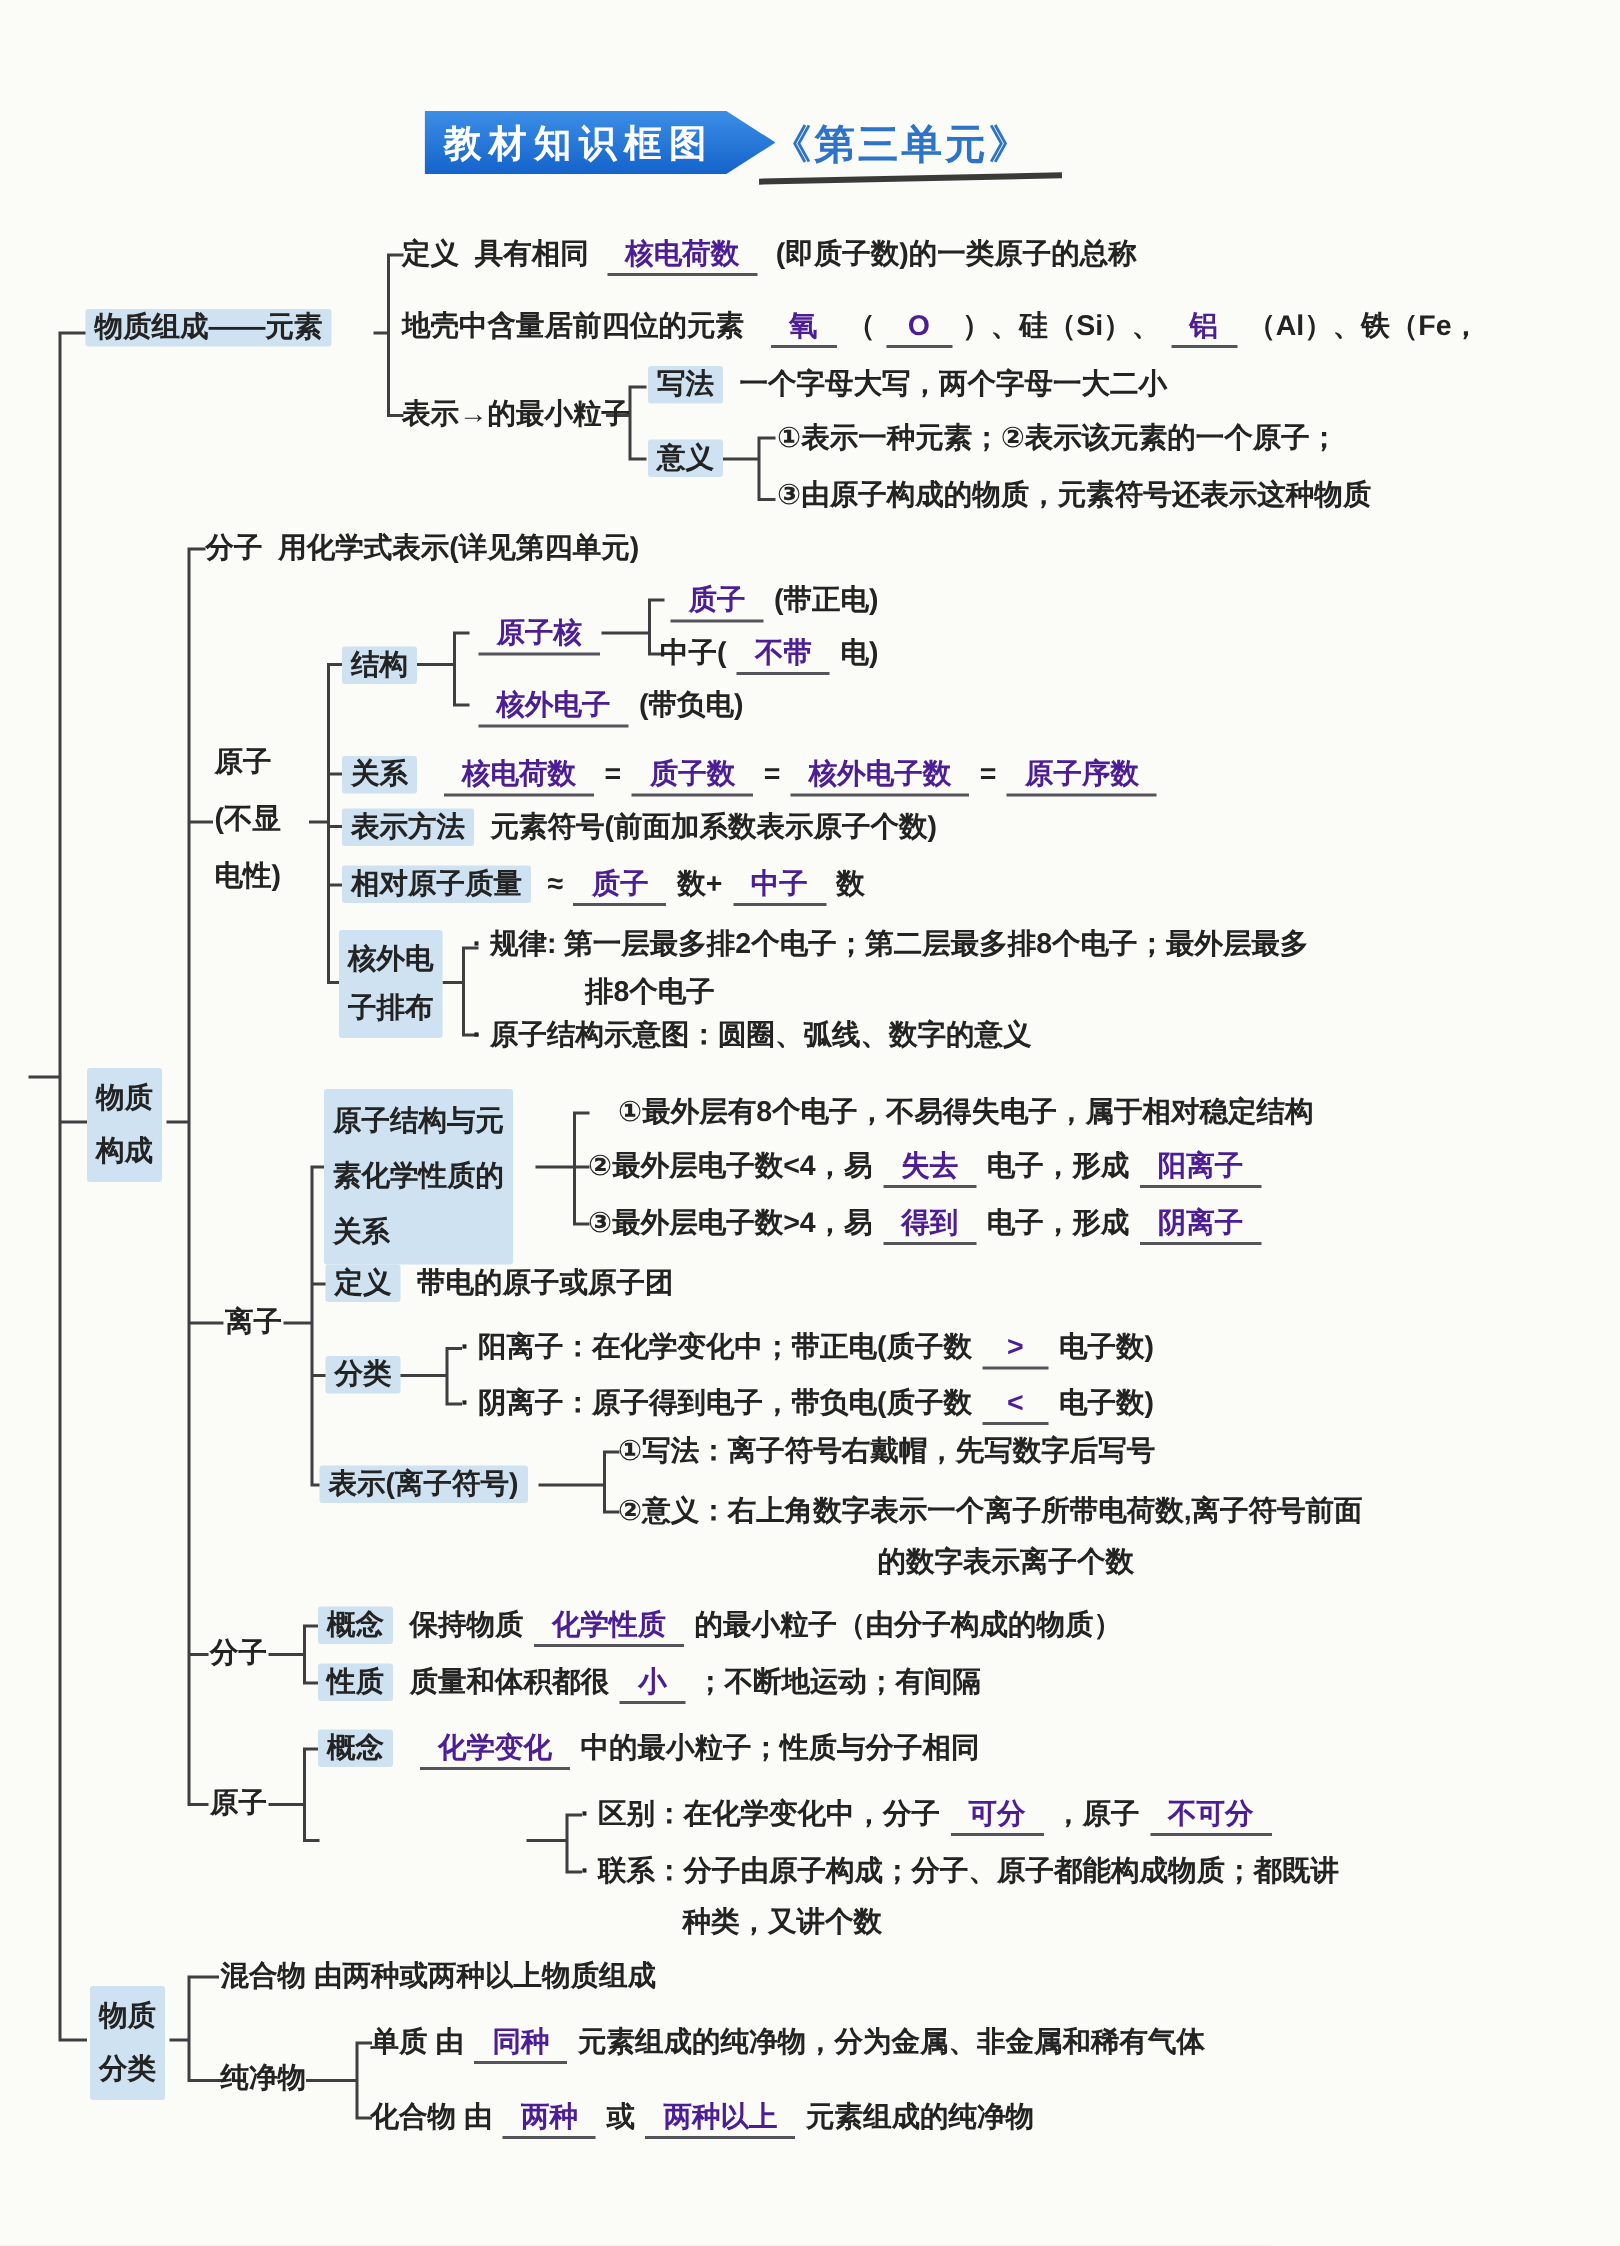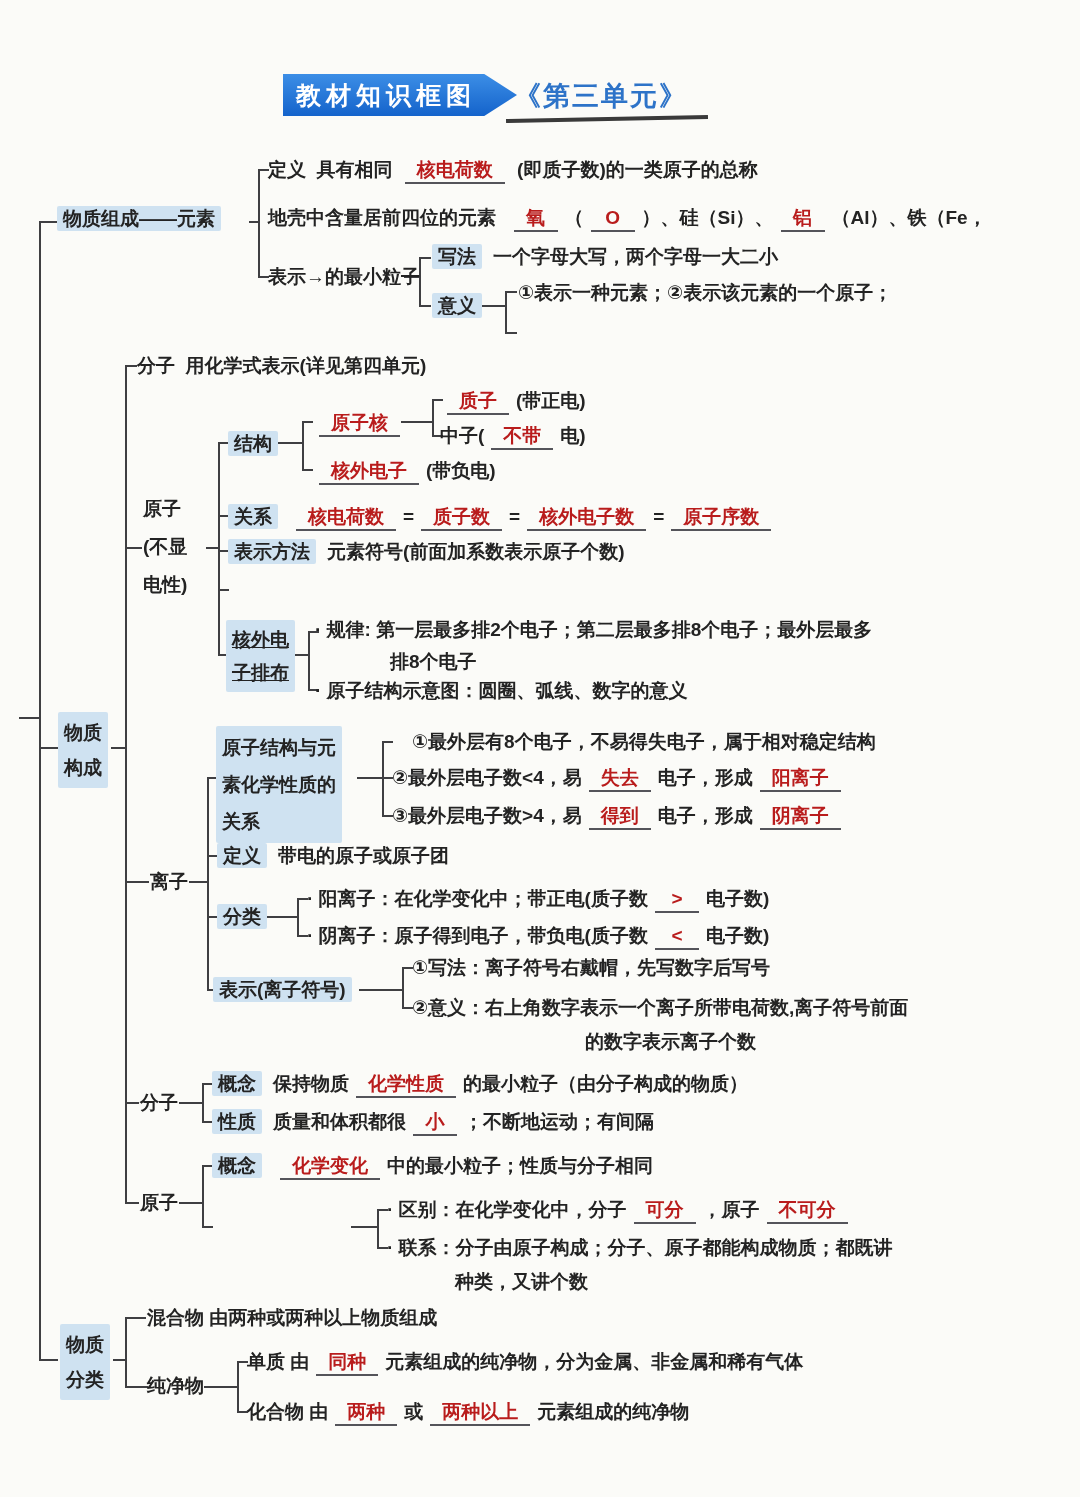--- a/index.html
+++ b/index.html
@@ -17,28 +17,28 @@
     display:flex;align-items:center;padding-left:13px;box-sizing:border-box;
   }
   .banner span{color:#ffffff;font-size:25px;font-weight:700;letter-spacing:5px;white-space:nowrap;}
   .unit{position:absolute;left:514px;top:78px;z-index:2;font-size:27px;font-weight:700;
     color:#2d73c8;letter-spacing:2px;white-space:nowrap;}
   .unit-underline{position:absolute;left:506px;top:117px;width:202px;height:4px;
     background:#3a3a3a;transform:rotate(-1.2deg);z-index:1;}
   .line{position:absolute;z-index:2;white-space:pre;font-size:19px;font-weight:700;line-height:28px;}
   .line .t{color:#232323;}
   .line .b{
-    color:#b91c1c;border-bottom:2px solid #54545a;display:inline-block;
+    color:#4c1d95;border-bottom:2px solid #54545a;display:inline-block;
     padding:0 12px;margin:0 7px;line-height:25px;text-align:center;min-width:20px;
   }
   .line .chip{background:#cfe2f1;padding:2px 6px;margin-right:11px;border-radius:2px;}
   .blk{position:absolute;z-index:2;font-size:19px;font-weight:700;white-space:pre;}
   .blk.hl{background:#cfe2f1;padding:3px 6px;border-radius:2px;}
   .blk div{line-height:37px;}
-  .blk.lh33 div{line-height:33px;text-decoration:underline;}
+  .blk.lh33 div{line-height:33px;}
   .blk.lh35 div{line-height:35px;}
   .blk.lh38 div{line-height:38px;}
   .blk.center div{text-align:center;}
 </style>
 </head>
 <body>
 
 <div id="canvas">
 
   <svg class="tree" width="1080" height="1497">
@@ -68,32 +68,34 @@
   <div class="unit">《第三单元》</div>
   <div class="unit-underline"></div>
 
   <div class="line" style="left:57px;top:205px"><span class="chip">物质组成——元素</span></div>
   <div class="line" style="left:268px;top:156px"><span class="t">定义  具有相同 </span><span class="b">核电荷数</span><span class="t"> (即质子数)的一类原子的总称</span></div>
   <div class="line" style="left:268px;top:204px"><span class="t">地壳中含量居前四位的元素  </span><span class="b">氧</span><span class="t">（</span><span class="b">O</span><span class="t">）、硅（Si）、</span><span class="b">铝</span><span class="t">（Al）、铁（Fe，</span></div>
   <div class="line" style="left:268px;top:263px"><span class="t">表示→的最小粒子</span></div>
   <div class="line" style="left:432px;top:243px"><span class="chip">写法</span><span class="t">一个字母大写，两个字母一大二小</span></div>
   <div class="line" style="left:432px;top:292px"><span class="chip">意义</span></div>
   <div class="line" style="left:518px;top:279px"><span class="t">①表示一种元素；②表示该元素的一个原子；</span></div>
+  <div class="line" style="left:518px;top:317px"><span class="t">③由原子构成的物质，元素符号还表示这种物质</span></div>
 
   <div class="blk hl lh35" style="left:58px;top:712px"><div>物质</div><div>构成</div></div>
   <div class="line" style="left:137px;top:352px"><span class="t">分子  用化学式表示(详见第四单元)</span></div>
 
   <div class="blk lh38" style="left:143px;top:490px"><div>原子</div><div>(不显</div><div>电性)</div></div>
   <div class="line" style="left:228px;top:430px"><span class="chip">结构</span></div>
   <div class="line" style="left:312px;top:409px"><span class="b">原子核</span></div>
   <div class="line" style="left:440px;top:387px"><span class="b">质子</span><span class="t">(带正电)</span></div>
   <div class="line" style="left:440px;top:422px"><span class="t">中子(</span><span class="b">不带</span><span class="t">电)</span></div>
   <div class="line" style="left:312px;top:457px"><span class="b">核外电子</span><span class="t">(带负电)</span></div>
   <div class="line" style="left:228px;top:503px"><span class="chip">关系</span><span class="b">核电荷数</span><span class="t">=</span><span class="b">质子数</span><span class="t">=</span><span class="b">核外电子数</span><span class="t">=</span><span class="b">原子序数</span></div>
   <div class="line" style="left:228px;top:538px"><span class="chip">表示方法</span><span class="t">元素符号(前面加系数表示原子个数)</span></div>
+  <div class="line" style="left:228px;top:576px"><span class="chip">相对原子质量</span><span class="t">≈</span><span class="b">质子</span><span class="t">数+</span><span class="b">中子</span><span class="t">数</span></div>
   <div class="blk hl lh33" style="left:226px;top:620px"><div>核外电</div><div>子排布</div></div>
   <div class="line" style="left:315px;top:616px"><span class="t">· 规律: 第一层最多排2个电子；第二层最多排8个电子；最外层最多</span></div>
   <div class="line" style="left:390px;top:648px"><span class="t">排8个电子</span></div>
   <div class="line" style="left:315px;top:677px"><span class="t">· 原子结构示意图：圆圈、弧线、数字的意义</span></div>
 
   <div class="line" style="left:150px;top:868px"><span class="t">离子</span></div>
   <div class="blk hl" style="left:216px;top:726px"><div>原子结构与元</div><div>素化学性质的</div><div>关系</div></div>
   <div class="line" style="left:412px;top:728px"><span class="t">①最外层有8个电子，不易得失电子，属于相对稳定结构</span></div>
   <div class="line" style="left:392px;top:764px"><span class="t">②最外层电子数&lt;4，易</span><span class="b">失去</span><span class="t">电子，形成</span><span class="b">阳离子</span></div>
   <div class="line" style="left:392px;top:802px"><span class="t">③最外层电子数&gt;4，易</span><span class="b">得到</span><span class="t">电子，形成</span><span class="b">阴离子</span></div>

